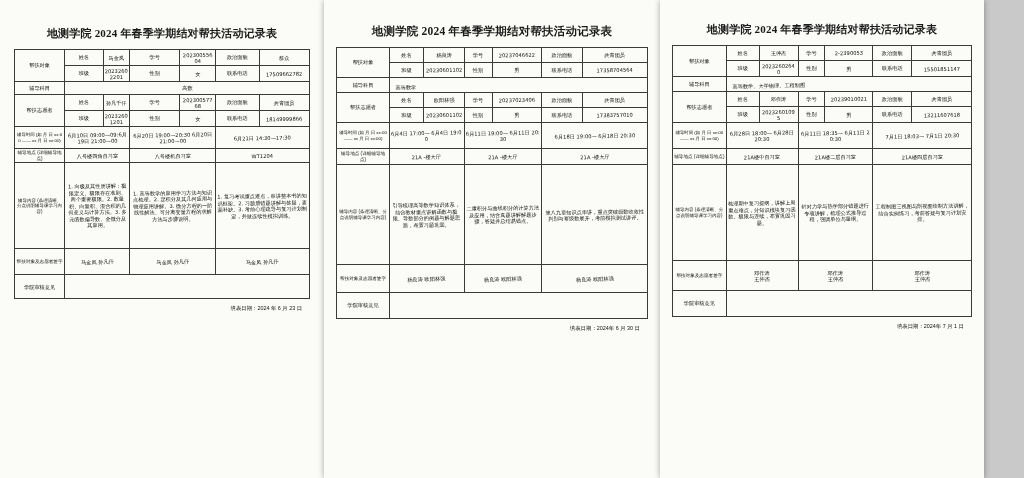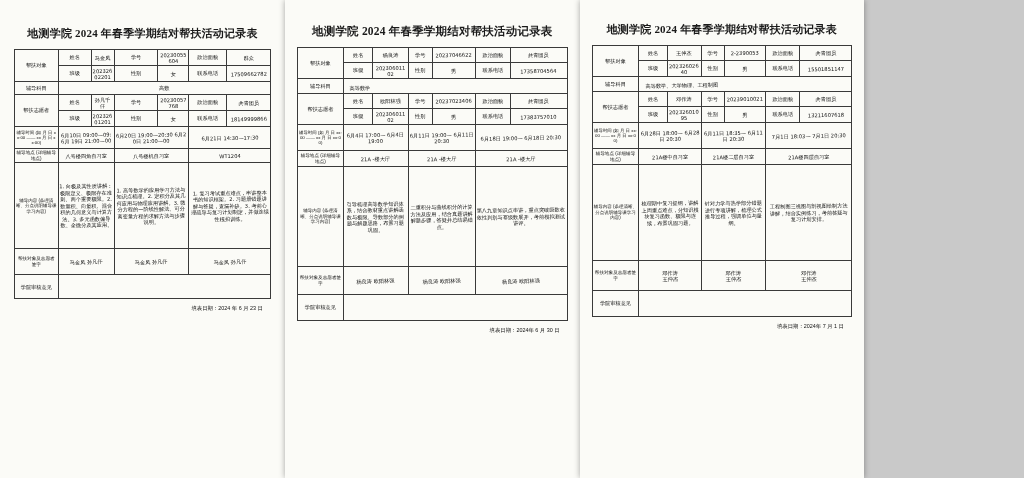--- a/index.html
+++ b/index.html
@@ -4,23 +4,23 @@
 <style>
   html,body{margin:0;padding:0;}
   body{
     width:1024px;height:478px;
     background:#c9c9c9;
     font-family:"Liberation Sans","DejaVu Sans",sans-serif;
     overflow:hidden;
   }
   .sheets{
     position:relative;
-    width:864px;height:478px;
+    width:984px;height:478px;
     display:flex;
-    justify-content:flex-end;
+    justify-content:flex-start;
   }
   .sheet{
     background:#fbfbf7;
     box-shadow:0 0 6px rgba(0,0,0,.35);
     position:relative;
     box-sizing:border-box;
     overflow:hidden;
   }
   .sheet1{width:330px;height:478px;padding:26px 14px 0 14px;}
   .sheet2{width:342px;height:478px;padding:24px 12px 0 12px;}

